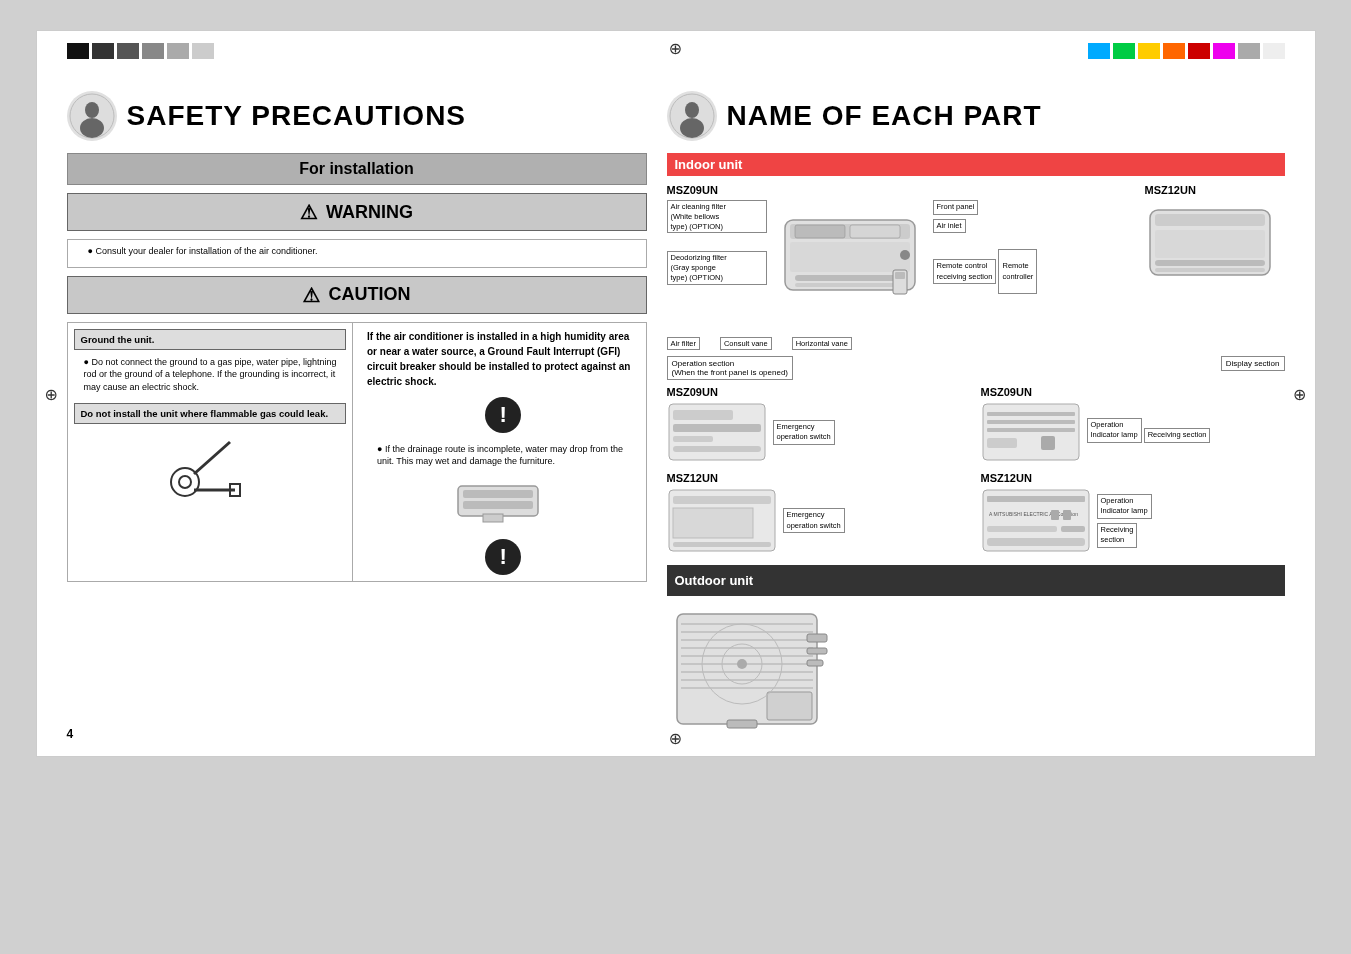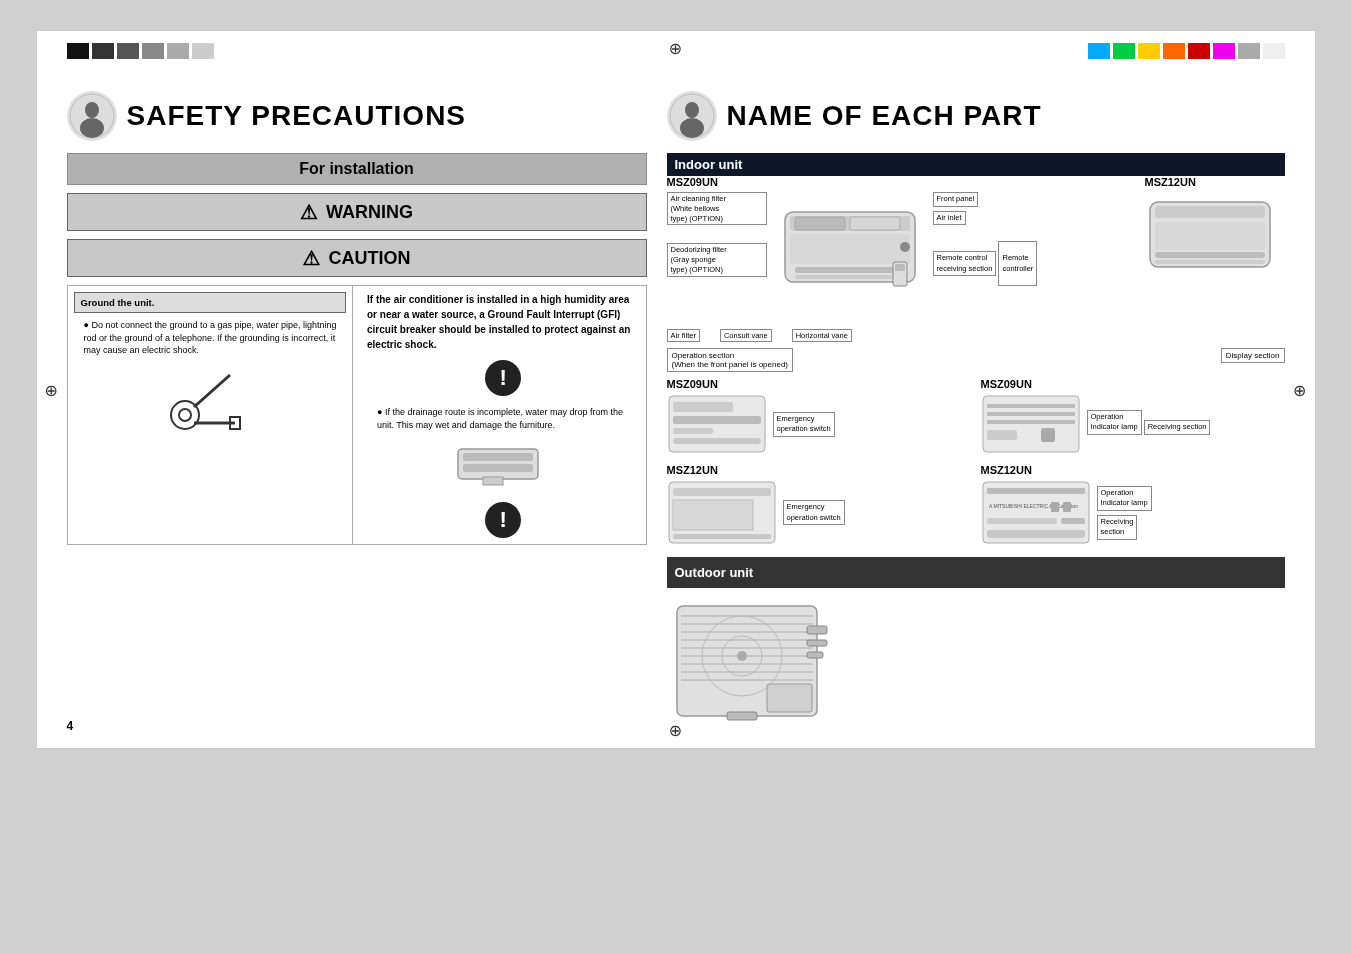--- a/index.html
+++ b/index.html
@@ -210,25 +210,26 @@
       font-size: 30px;
     }
     .ac-unit-small {
       display: flex;
       justify-content: center;
       margin: 8px 0;
     }
 
     
     .indoor-unit-header {
-      background: #0f172a;
+      background: #ef4444;
       color: white;
       padding: 4px 8px;
       font-size: 13px;
       font-weight: bold;
+      margin-bottom: 8px;
     }
     .outdoor-unit-header {
       background: #333;
       color: white;
       padding: 8px 8px;
       font-size: 13px;
       font-weight: bold;
       margin-top: 12px;
       margin-bottom: 8px;
     }
@@ -294,32 +295,36 @@
         <div class="section-title">SAFETY PRECAUTIONS</div>
       </div>
 
       <div class="for-installation-box">For installation</div>
 
       <div class="warning-box">
         <span class="warning-triangle">⚠</span>
         <span>WARNING</span>
       </div>
 
+      <div class="consult-box">
+        <span class="bullet-text" style="font-size:9px; display:block;">Consult your dealer for installation of the air conditioner.</span>
+      </div>
 
       <div class="warning-box">
         <span class="warning-triangle">⚠</span>
         <span>CAUTION</span>
       </div>
 
       <div class="caution-content">
 
         <div class="caution-left">
           <div class="sub-box">Ground the unit.</div>
           <div class="bullet-text">Do not connect the ground to a gas pipe, water pipe, lightning rod or the ground of a telephone. If the grounding is incorrect, it may cause an electric shock.</div>
 
+          <div class="sub-box" style="margin-top:10px;">Do not install the unit where flammable gas could leak.</div>
 
           <div class="scissors-area">
             <svg width="80" height="70" viewBox="0 0 80 70">
 
               <circle cx="15" cy="50" r="14" fill="none" stroke="#333" stroke-width="2"></circle>
               <circle cx="15" cy="50" r="6" fill="none" stroke="#333" stroke-width="2"></circle>
               <line x1="24" y1="42" x2="60" y2="10" stroke="#333" stroke-width="3"></line>
               <line x1="24" y1="58" x2="65" y2="58" stroke="#333" stroke-width="3"></line>
               <rect x="60" y="52" width="10" height="12" fill="none" stroke="#333" stroke-width="2"></rect>
             </svg>

